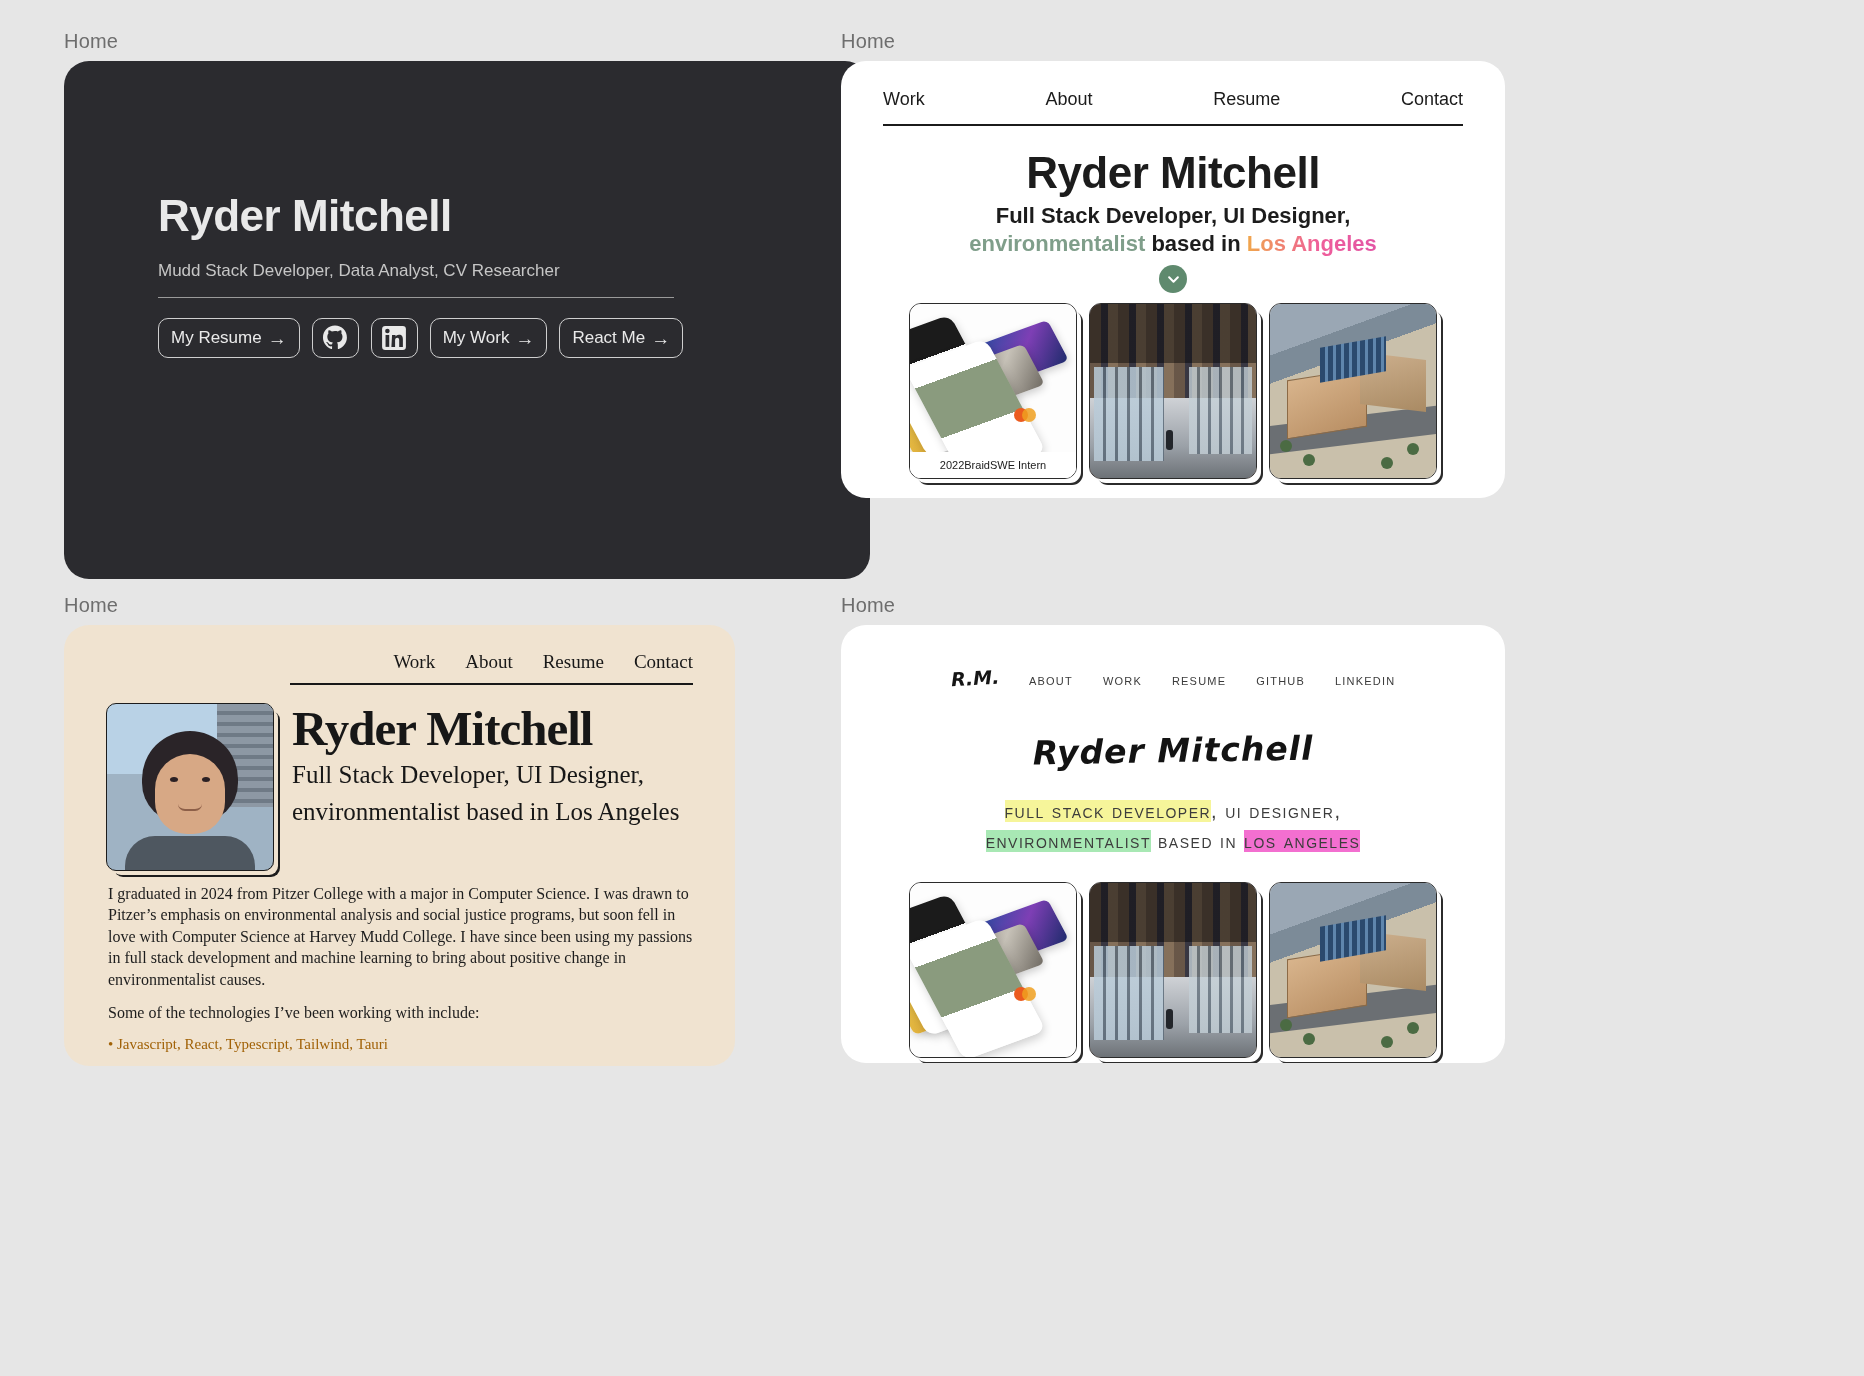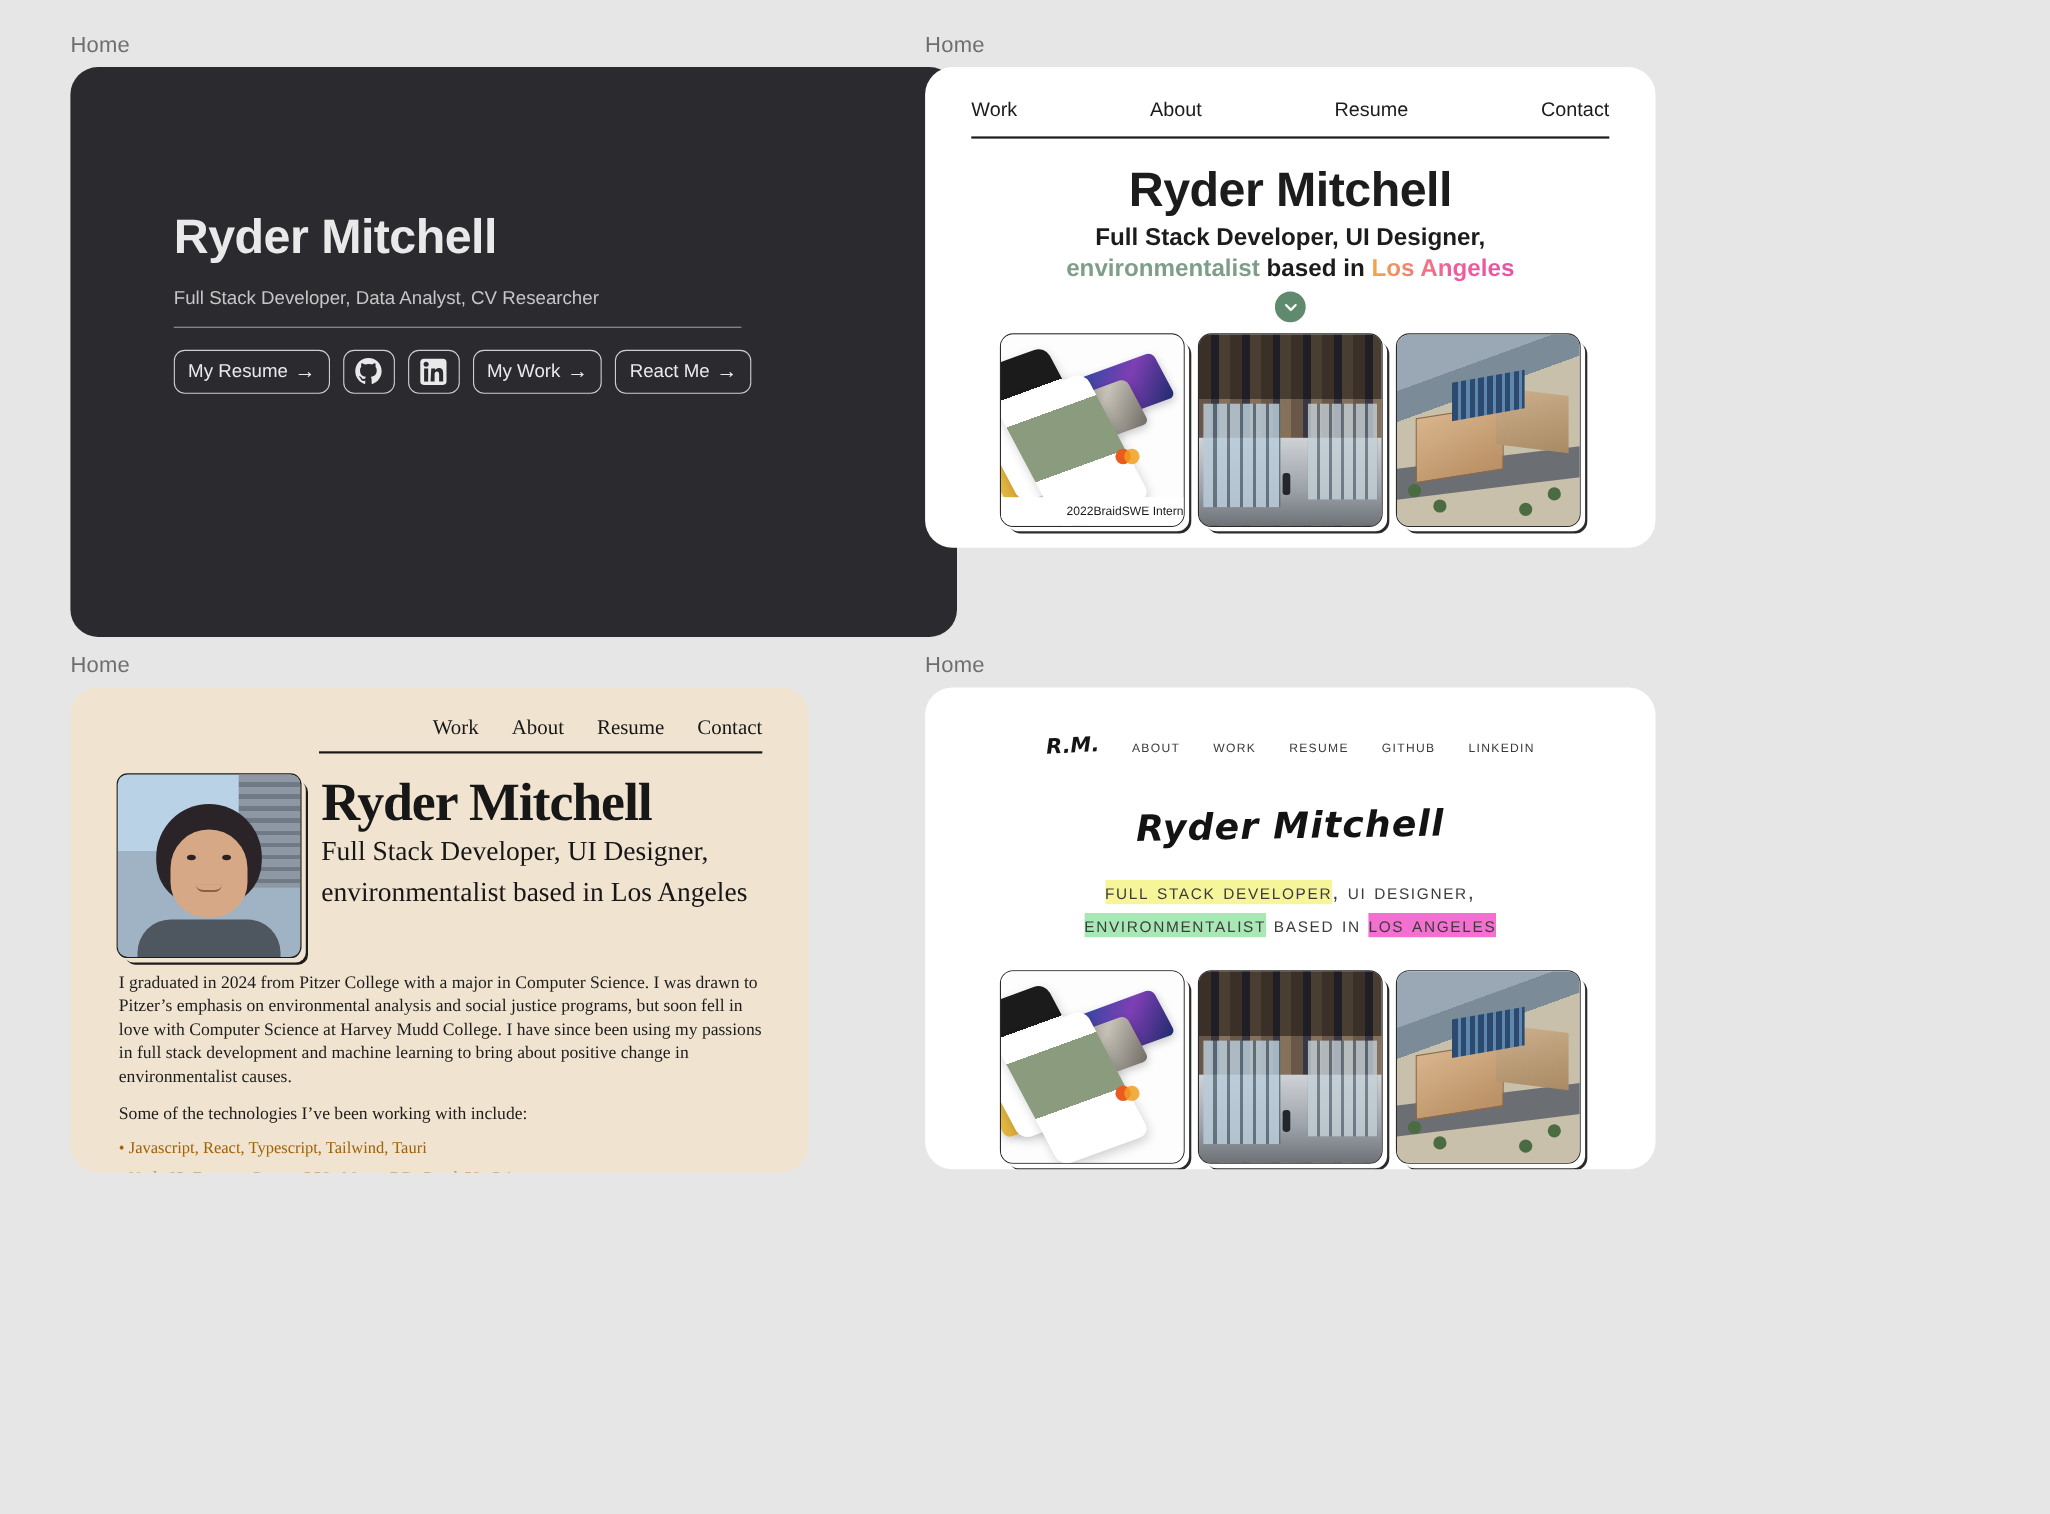--- a/index.html
+++ b/index.html
@@ -86,21 +86,21 @@
   }
   #p2 .chev svg { display: block; }
   #p2 .cards { display: flex; gap: 12px; justify-content: center; margin-top: 10px; }
   .card {
     border: 1.5px solid #2b2b2b; border-radius: 12px;
     width: 168px; height: 176px; overflow: hidden; position: relative; background: #fff;
   }
   .card.shadowed { box-shadow: 5px 5px 0 -1px #fff, 7px 7px 0 -1px #2b2b2b; }
   .card .meta {
     position: absolute; bottom: 0; left: 0; right: 0; height: 26px;
-    display: flex; justify-content: flex-end; align-items: center;
+    display: flex; justify-content: center; align-items: center;
     font-size: 11px; color: #1b1b1b; background: #fff;
   }
 
   
   .thumb { position: absolute; inset: 0; }
   
   .thA { background: #fdfdfd; }
   .thA .ph {
     position: absolute; width: 86px; height: 128px; background: #fff;
     border-radius: 10px; box-shadow: 0 4px 10px rgba(0,0,0,.18);
@@ -263,21 +263,21 @@
 </head>
 <body>
 
 <div class="grid">
 
   <div class="panel" id="p1">
     <div class="panel-label">Home</div>
     <div class="frame">
       <div class="inner">
         <div class="name">Ryder Mitchell</div>
-        <div class="tagline">Full Stack Developer, Data Analyst, CV Researcher</div>
+        <div class="tagline">Mudd Stack Developer, Data Analyst, CV Researcher</div>
         <div class="rule"></div>
         <div class="btnrow">
 
           <div class="btn">
             <span>My Resume</span>
             <span class="arrow">→</span>
           </div>
 
           <div class="iconbtn">
             <svg width="26" height="26" viewBox="0 0 24 24" fill="#e9e9e9">

